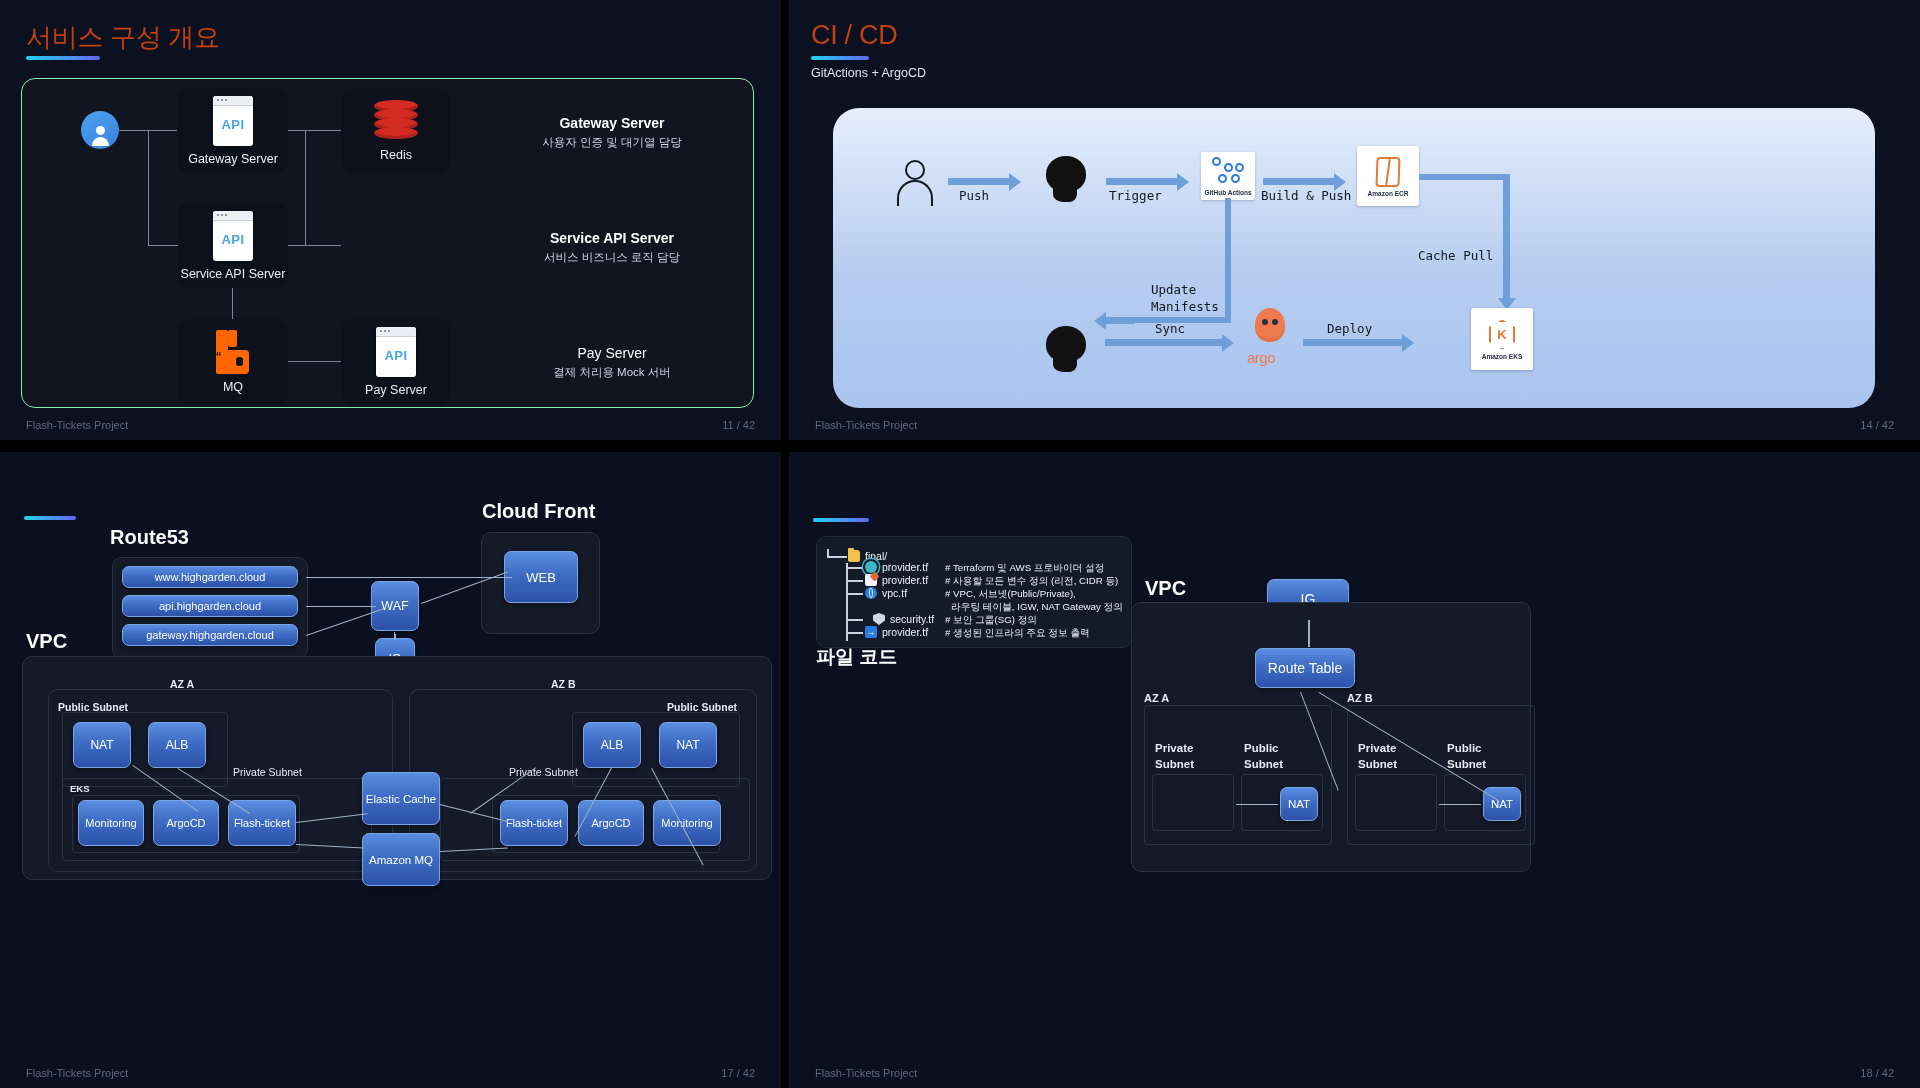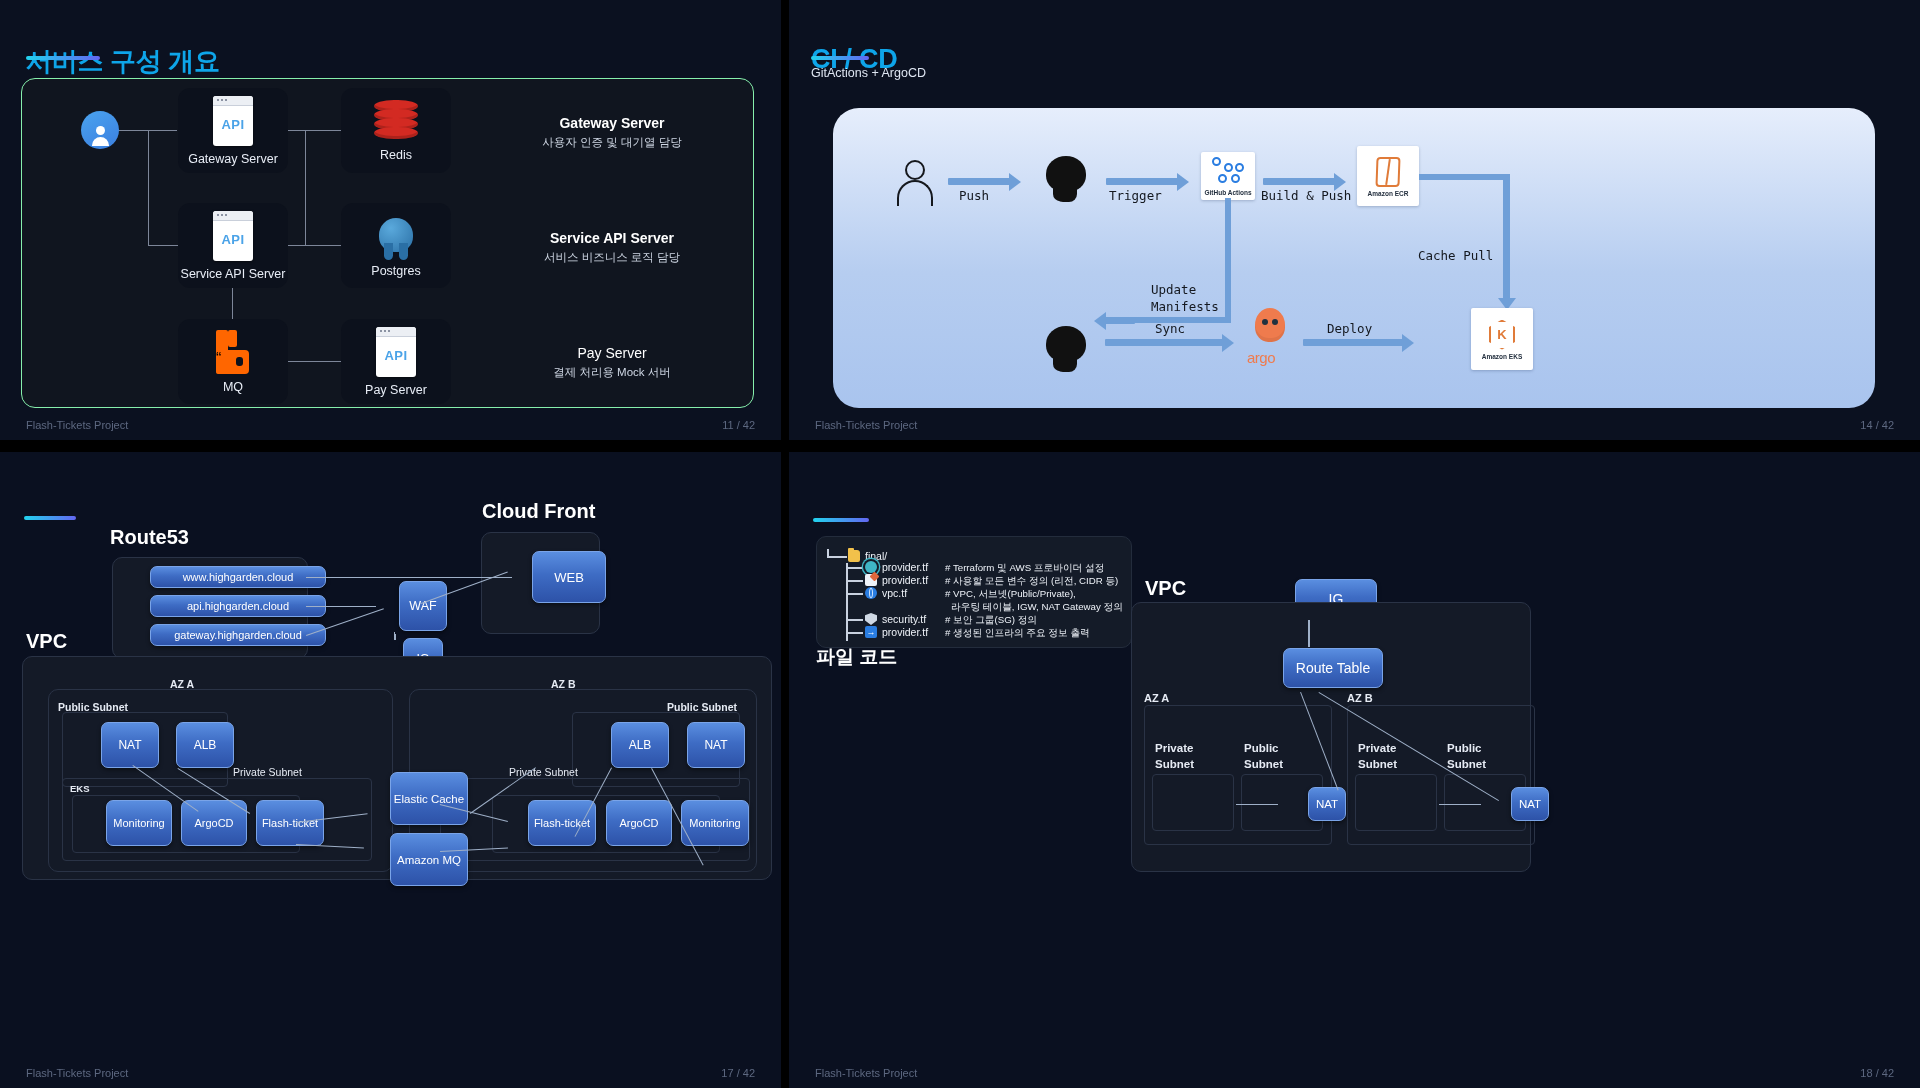--- a/index.html
+++ b/index.html
@@ -24,25 +24,24 @@
   .slide {
     position: relative;
     width: 100%; height: 100%;
     background: #0b1120;
     overflow: hidden;
   }
   .slide.alt { background:#0a1020; }
 
   .slide-title {
     position: absolute;
-    font-weight: bold;
-    color: #0ea5e9;
+    font-weight: normal;
+    color: #c2410c;
     letter-spacing: -0.3px;
     white-space: nowrap;
-    margin-top: 24px;
   }
   .title-underline {
     position: absolute;
     height: 4px;
     border-radius: 2px;
     background: linear-gradient(90deg,#22d3ee 0%, #6366f1 100%);
   }
   .subtitle {
     position:absolute;
     color:#dfe6f2;
@@ -259,21 +258,20 @@
   
   .bluebox {
     position:absolute;
     background:linear-gradient(180deg,#5a8ee0 0%, #3e6cc4 45%, #2d52a8 100%);
     border:1px solid #7aa4e8;
     border-radius:7px;
     display:flex; align-items:center; justify-content:center;
     color:#ffffff;
     box-shadow:0 2px 4px rgba(0,0,0,.45);
     white-space:nowrap;
-    margin-left:28px;
   }
   .groupbox {
     position:absolute;
     border:1px solid #2a3346;
     border-radius:10px;
     background:#141a27;
   }
   .groupbox.plain { background:transparent; border-radius:4px; }
   .grp-label {
     position:absolute; font-size:10.5px; font-weight:bold;
@@ -353,26 +351,20 @@
         <div class="node-label">Redis</div>
       </div>
 
       <div class="node-card" style="left:156px;top:124px;width:110px;height:85px;">
         <div class="api-glyph">
           <span>API</span>
         </div>
         <div class="node-label">Service API Server</div>
       </div>
 
-      <div class="node-card" style="left:319px;top:124px;width:110px;height:85px;">
-        <div class="pg-glyph">
-              <b></b>
-            </div>
-        <div class="node-label">Postgres</div>
-      </div>
 
       <div class="node-card" style="left:156px;top:240px;width:110px;height:85px;">
         <div class="mq-glyph">
               <u></u>
               <em></em>
               <q></q>
             </div>
         <div class="node-label">MQ</div>
       </div>
 
@@ -587,21 +579,21 @@
       </div>
       <div class="tree-cmt" style="left:128px;top:38px;"># 사용할 모든 변수 정의 (리전, CIDR 등)</div>
 
       <div class="tree-row" style="left:48px;top:50px;">
         <span class="ticon globe"></span>
         <span class="tree-name">vpc.tf</span>
       </div>
       <div class="tree-cmt" style="left:128px;top:51px;"># VPC, 서브넷(Public/Private),</div>
       <div class="tree-cmt" style="left:134px;top:64px;">라우팅 테이블, IGW, NAT Gateway 정의</div>
 
-      <div class="tree-row" style="left:48px;top:76px;justify-content:center;">
+      <div class="tree-row" style="left:56px;top:76px;justify-content:center;">
         <span class="ticon shield"></span>
         <span class="tree-name">security.tf</span>
       </div>
       <div class="tree-cmt" style="left:128px;top:77px;"># 보안 그룹(SG) 정의</div>
 
       <div class="tree-row" style="left:48px;top:89px;">
         <span class="ticon arrow"></span>
         <span class="tree-name">provider.tf</span>
       </div>
       <div class="tree-cmt" style="left:128px;top:90px;"># 생성된 인프라의 주요 정보 출력</div>

